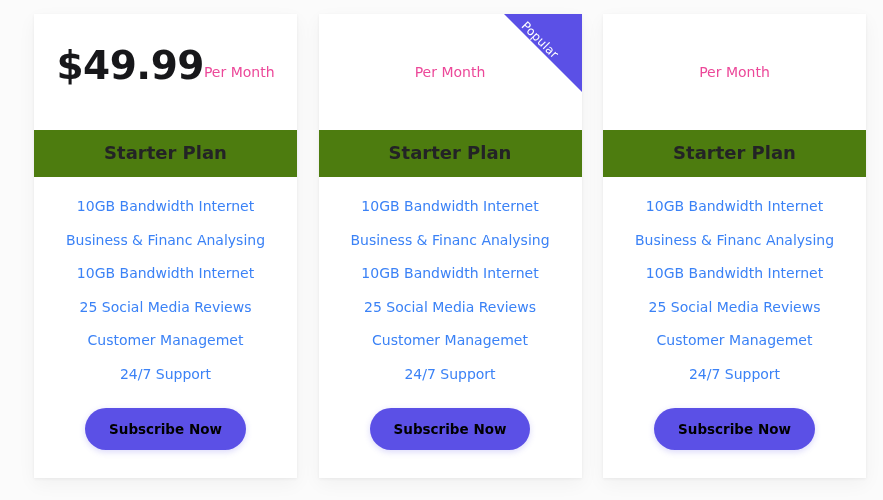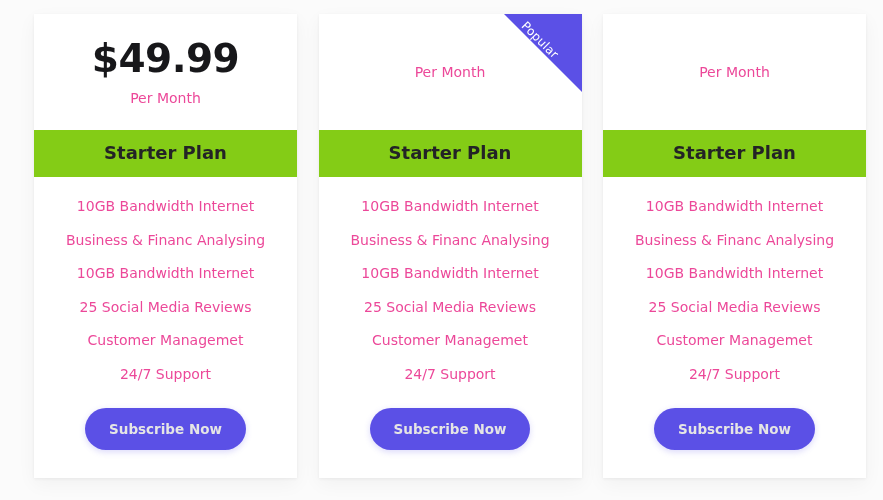--- a/index.html
+++ b/index.html
@@ -42,21 +42,21 @@
     flex-direction: column;
     overflow: hidden;
     box-sizing: border-box;
   }
 
   
   .card-top {
     position: relative;
     height: 116px;
     display: flex;
-    flex-direction: column;
+    flex-direction: row;
     align-items: center;
     justify-content: center;
     background: #ffffff;
     z-index: 1;
   }
   .price-amount {
     font-size: 39px;
     font-weight: 700;
     color: #17171a;
     letter-spacing: -0.5px;
@@ -68,21 +68,21 @@
     font-size: 14px;
     font-weight: 400;
     color: #ec4899;
     line-height: 1;
     margin: 0;
   }
 
   
   .card-band {
     height: 48px;
-    background: #84cc16;
+    background: #4d7c0f;
     display: flex;
     align-items: center;
     justify-content: center;
   }
   .plan-name {
     font-size: 18px;
     font-weight: 700;
     color: #232326;
     line-height: 1;
     margin: 0;
@@ -93,21 +93,21 @@
     flex: 1;
     list-style: none;
     margin: 0;
     padding: 22px 12px 0 12px;
     display: flex;
     flex-direction: column;
     align-items: center;
   }
   .feature-item {
     font-size: 14px;
-    color: #ec4899;
+    color: #3b82f6;
     line-height: 1;
     text-align: center;
     padding: 0;
     margin: 0 0 19.5px 0;
     white-space: nowrap;
   }
 
   
   .card-cta-wrap {
     display: flex;
@@ -120,21 +120,21 @@
   .cta-button {
     display: inline-flex;
     align-items: center;
     justify-content: center;
     height: 42px;
     padding: 0 24px;
     min-width: 134px;
     border: none;
     border-radius: 21px;
     background: #5b50e6;
-    color: #e5e5e5;
+    color: #000000;
     font-family: "DejaVu Sans", "Liberation Sans", sans-serif;
     font-size: 13.5px;
     font-weight: 700;
     cursor: pointer;
     box-shadow: 0 2px 6px rgba(91,80,230,0.22);
     white-space: nowrap;
   }
 
   
   .ribbon-corner {

